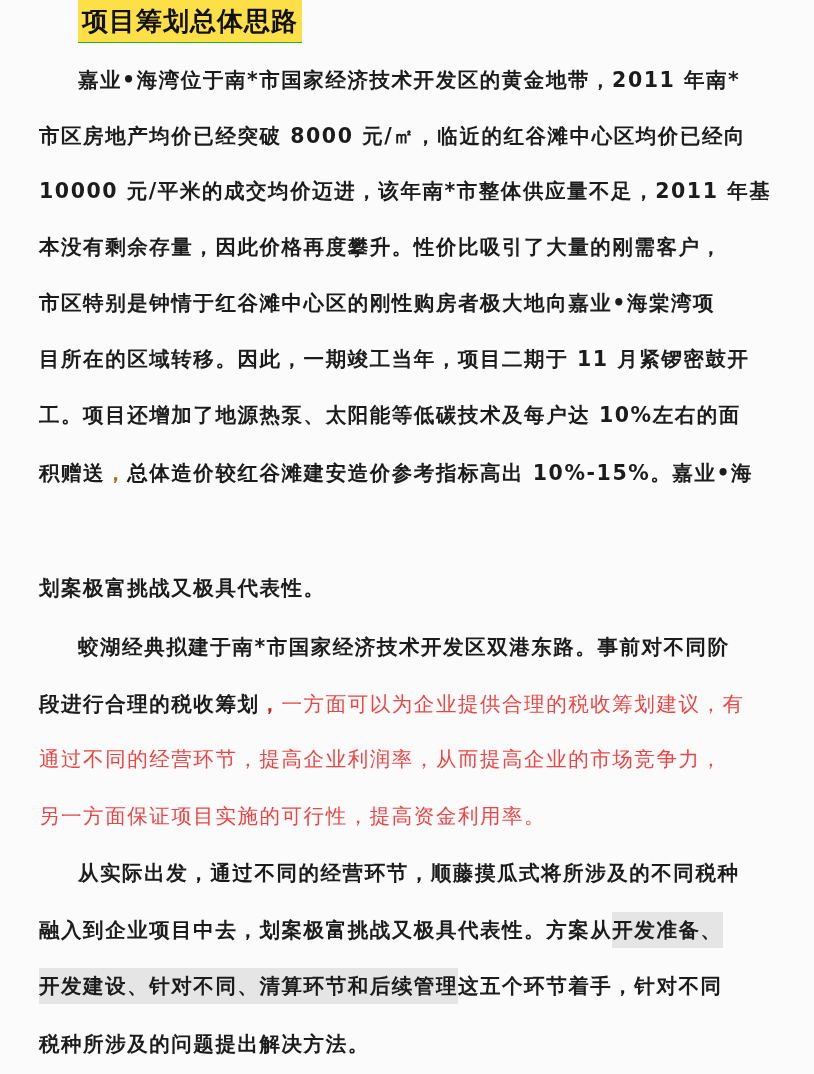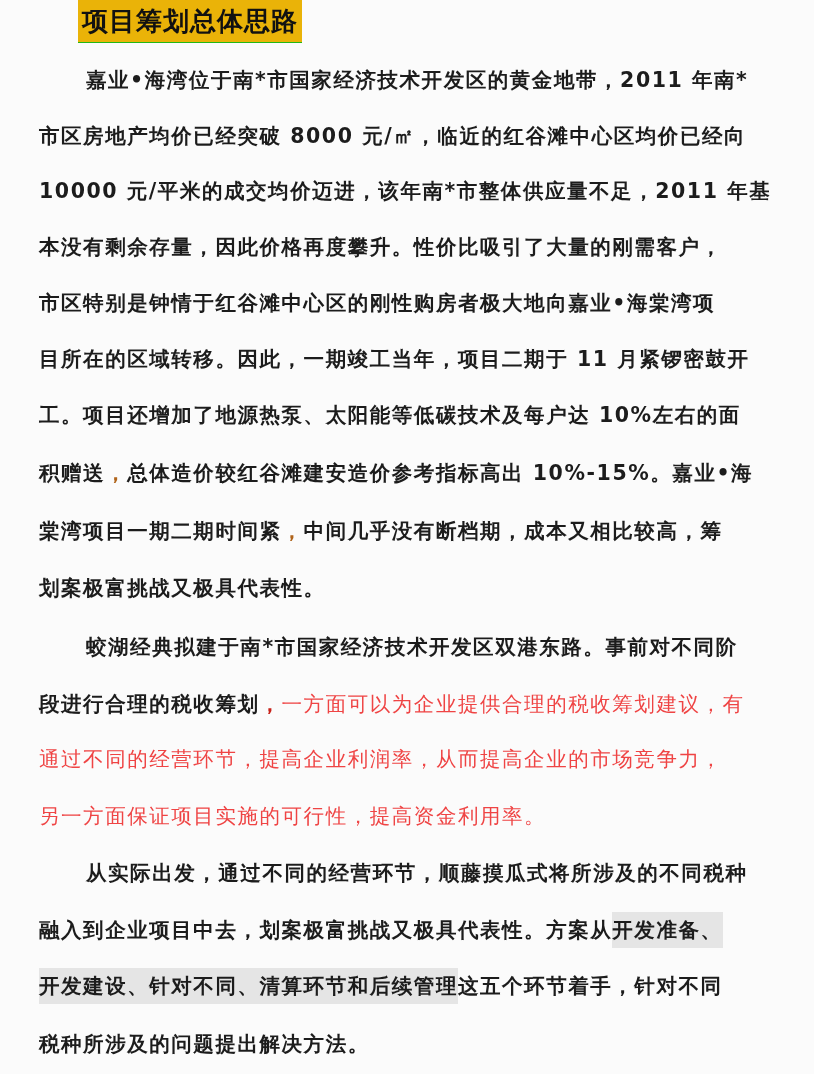--- a/index.html
+++ b/index.html
@@ -7,31 +7,31 @@
     width: 814px; height: 1074px; overflow: hidden;
     background: #fbfbfb;
     font-family: "DejaVu Sans", "Liberation Sans", sans-serif;
     color: #1a1a1a;
     position: relative;
   }
   .page { position: absolute; left: 0; top: 0; width: 814px; height: 1074px; }
   .title {
     position: absolute; left: 78px; top: 0px;
     height: 42px; padding: 0 4px;
-    background: #eab308;
+    background: #fde047;
     font-size: 26px; font-weight: bold; line-height: 42px;
     color: #111; letter-spacing: 1px;
     border-bottom: 1px solid #22b814;
   }
   .line {
     position: absolute; left: 39px;
     font-size: 20.5px; line-height: 28px; white-space: nowrap;
     letter-spacing: 1.55px; font-weight: 600; color: #1c1c1c;
   }
-  .indent { left: 78px; margin-left: 8px; }
+  .indent { left: 78px; }
   .blue { color: #ef4444; font-weight: normal; }
   .red { color: #c8221a; font-weight: bold; }
   .orange { color: #b0641a; font-weight: bold; }
   .yellow { background: #e5e5e5; padding: 6px 0; }
 </style>
 </head>
 <body>
 
 <div class="page">
 
@@ -40,23 +40,20 @@
   <div class="line indent" style="top:66px">嘉业•海湾位于南*市国家经济技术开发区的黄金地带，2011 年南*</div>
   <div class="line" style="top:122px">市区房地产均价已经突破 8000 元/㎡，临近的红谷滩中心区均价已经向</div>
   <div class="line" style="top:177px">10000 元/平米的成交均价迈进，该年南*市整体供应量不足，2011 年基</div>
   <div class="line" style="top:289px">市区特别是钟情于红谷滩中心区的刚性购房者极大地向嘉业•海棠湾项</div>
   <div class="line" style="top:233px">本没有剩余存量，因此价格再度攀升。性价比吸引了大量的刚需客户，</div>
   <div class="line" style="top:345px">目所在的区域转移。因此，一期竣工当年，项目二期于 11 月紧锣密鼓开</div>
   <div class="line" style="top:401px">工。项目还增加了地源热泵、太阳能等低碳技术及每户达 10%左右的面</div>
   <div class="line" style="top:459px">
     <span>积赠送</span><span class="orange">，</span><span>总体造价较红谷滩建安造价参考指标高出 10%-15%。嘉业•海</span>
   </div>
-  <div class="line" style="top:517px">
-    <span>棠湾项目一期二期时间紧</span><span class="orange">，</span><span>中间几乎没有断档期，成本又相比较高，筹</span>
-  </div>
   <div class="line" style="top:574px">划案极富挑战又极具代表性。</div>
 
   <div class="line indent" style="top:633px">蛟湖经典拟建于南*市国家经济技术开发区双港东路。事前对不同阶</div>
   <div class="line" style="top:690px">
     <span>段进行合理的税收筹划</span><span class="red">，</span><span class="blue">一方面可以为企业提供合理的税收筹划建议，有</span>
   </div>
   <div class="line blue" style="top:745px">通过不同的经营环节，提高企业利润率，从而提高企业的市场竞争力，</div>
   <div class="line blue" style="top:802px">另一方面保证项目实施的可行性，提高资金利用率。</div>
 
   <div class="line indent" style="top:859px">从实际出发，通过不同的经营环节，顺藤摸瓜式将所涉及的不同税种</div>

